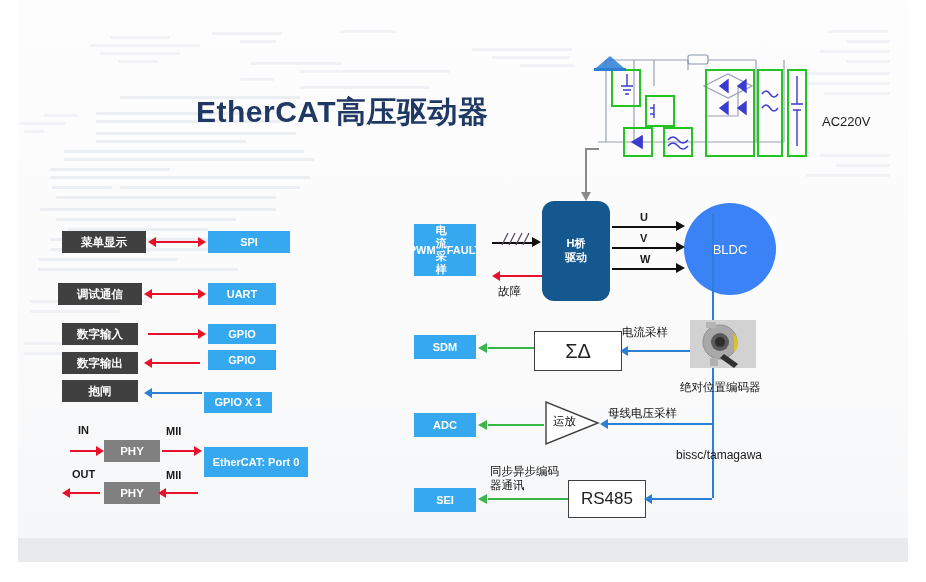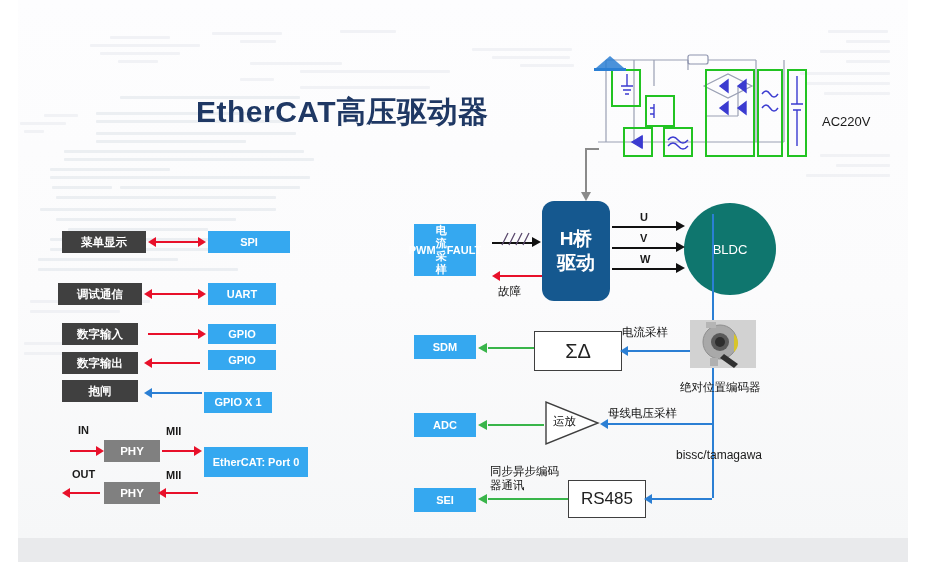--- a/index.html
+++ b/index.html
@@ -63,27 +63,27 @@
   .lbl{position:absolute;font-size:11px;color:#1a1a1a;white-space:nowrap;}
   .lbl.b{font-weight:bold;}
   .lbl.cn{font-size:11.5px;color:#111;}
   .lbl.big{font-size:13px;}
 
   
   .hbridge{
     position:absolute;left:542px;top:201px;width:68px;height:100px;
     background:#15588f;border-radius:12px;color:#fff;
     display:flex;align-items:center;justify-content:center;text-align:center;
-    font-size:19px;font-weight:bold;line-height:1.25;
+    font-size:11px;font-weight:bold;line-height:1.25;
   }
 
   
   .bldc{
     position:absolute;left:684px;top:203px;width:92px;height:92px;border-radius:50%;
-    background:#0f766e;color:#fff;display:flex;align-items:center;justify-content:center;
+    background:#3b82f6;color:#fff;display:flex;align-items:center;justify-content:center;
     font-size:13px;
   }
 
   
   .wbox{
     position:absolute;background:#ffffff;border:1.3px solid #3f3f3f;
     display:flex;align-items:center;justify-content:center;color:#222;
   }
 
   

